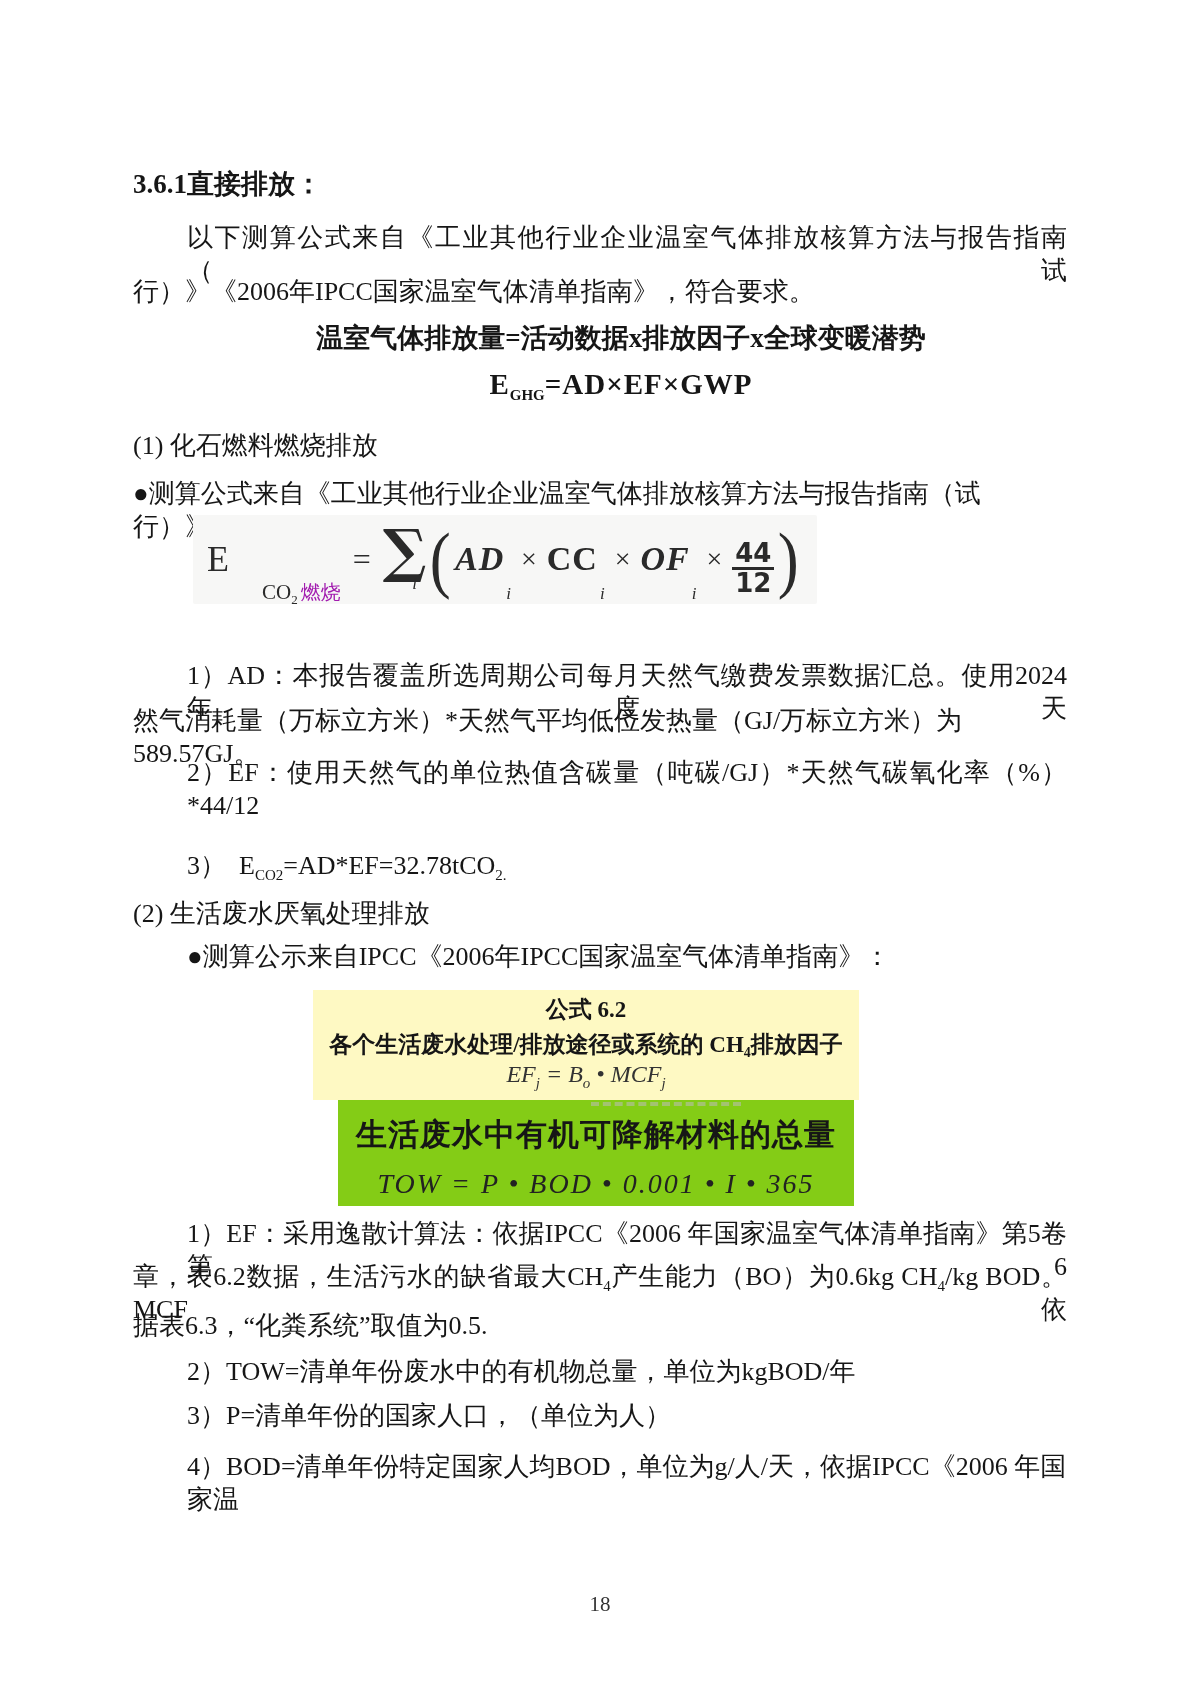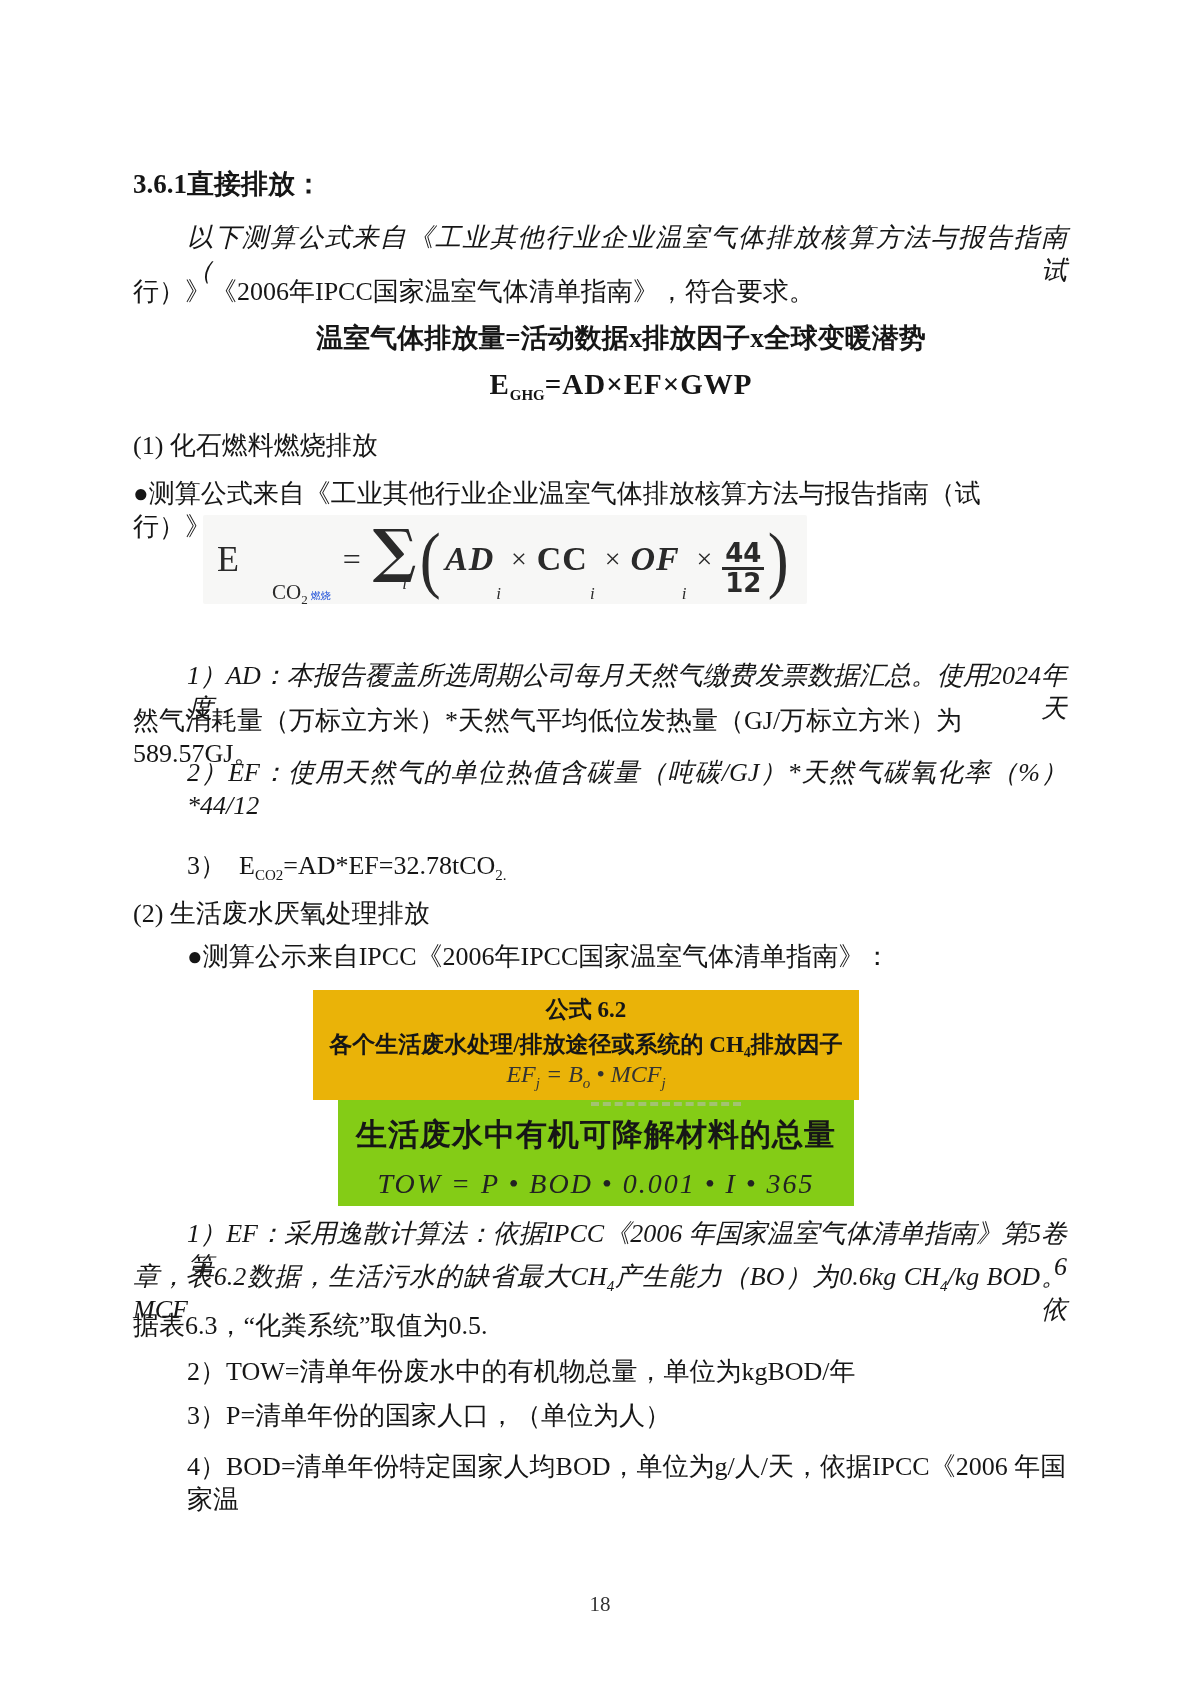--- a/index.html
+++ b/index.html
@@ -7,52 +7,52 @@
     position:relative;
     width:1104px;height:1696px;
     background:#ffffff;
     font-family:"Liberation Serif","DejaVu Serif",serif;
     color:#161616;
     overflow:hidden;
   }
   .block{position:absolute;left:133px;width:934px;font-size:26px;line-height:1.25;}
   .centerblock{position:absolute;left:0;width:1200px;text-align:center;padding-left:21px;}
   .indent{padding-left:54px;box-sizing:border-box;}
-  .fill{text-align:justify;text-align-last:justify;font-style:italic;}
+  .fill{text-align:justify;text-align-last:justify;}
   .bold{font-weight:700;}
   sub.inl{font-size:15px;line-height:0;}
   
   .ghg-formula{font-size:29px;font-weight:700;letter-spacing:1px;}
   .ghg-formula .sub{font-size:15px;vertical-align:-6px;letter-spacing:0;}
   
   .formula-big{position:absolute;left:0;width:1200px;display:flex;justify-content:center;}
   .fb-inner{
     position:relative;left:-95px;
     display:inline-flex;align-items:center;
     background:#f7f7f6;padding:6px 14px;border-radius:2px;
     font-size:34px;color:#2a2a2a;
   }
   .fb-E{font-size:36px;}
   .fb-subgrp{align-self:flex-end;transform:translateY(10px);margin-left:1px;white-space:nowrap;}
   .fb-subCO{font-size:21px;margin-left:32px;}
   .fb-sub2{font-size:13px;vertical-align:-5px;}
-  .fb-subcn{font-size:10px;color:#1d4ed8;margin-left:3px;}
+  .fb-subcn{font-size:20px;color:#a21caf;margin-left:3px;}
   .fb-eq{margin:0 12px;font-size:32px;}
   .fb-sigma-wrap{display:inline-flex;flex-direction:column;align-items:center;line-height:.85;}
   .fb-sigma{font-family:"DejaVu Serif","DejaVu Sans",serif;font-size:58px;font-weight:600;}
   .fb-sigma-i{font-style:italic;font-size:17px;transform:translateX(10px);}
   .fb-paren{font-size:74px;font-weight:400;line-height:.8;transform:scaleX(.85);margin:0 2px;}
   .fb-var{font-weight:600;letter-spacing:1px;}
   .it{font-style:italic;}
   .fb-vi{font-style:italic;font-size:17px;align-self:flex-end;transform:translateY(6px);margin-left:2px;}
   .fb-times{margin:0 10px;font-size:28px;}
   .fb-frac{display:inline-flex;flex-direction:column;align-items:center;font-family:"DejaVu Sans","Liberation Sans",sans-serif;font-size:26px;font-weight:600;line-height:1.05;margin-top:19px;}
   .fb-num{border-bottom:3px solid #2a2a2a;padding:0 3px;}
   
-  .f62-inner{position:relative;left:-35px;display:inline-block;background:#eab308;padding:4px 16px 8px;}
+  .f62-inner{position:relative;left:-35px;display:inline-block;background:#fef9c3;padding:4px 16px 8px;}
   .f62-label{font-size:23px;font-weight:700;font-family:"Liberation Serif",serif;}
   .f62-caption{font-size:23px;font-weight:700;margin-top:4px;}
   .f62-caption .sub{font-size:14px;vertical-align:-5px;}
   .f62-math{font-size:24px;font-style:italic;color:#333;}
   .f62-math .sub{font-size:15px;vertical-align:-6px;}
   
   .tow-inner{position:relative;left:-25px;display:inline-block;background:#84cc16;padding:2px 18px 6px;}
   .artifact{width:150px;height:0;border-top:4px dashed #bdbdbd;margin:0 auto 8px;transform:translateX(70px);opacity:.55;}
   .tow-title{font-size:31px;font-weight:700;letter-spacing:1px;}
   .tow-math{font-size:28px;font-style:italic;margin-top:12px;letter-spacing:2px;color:#222;}

